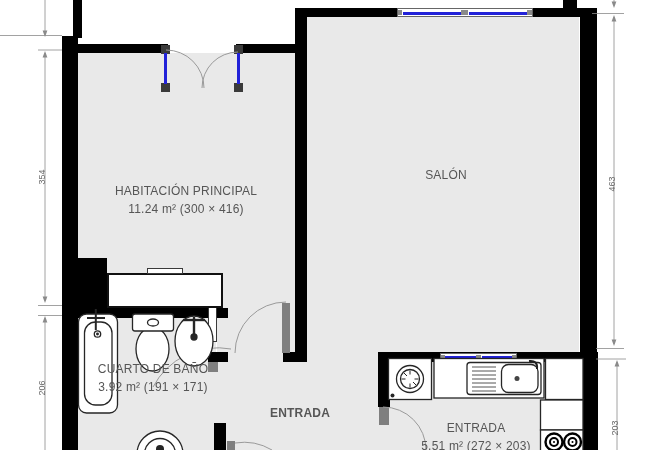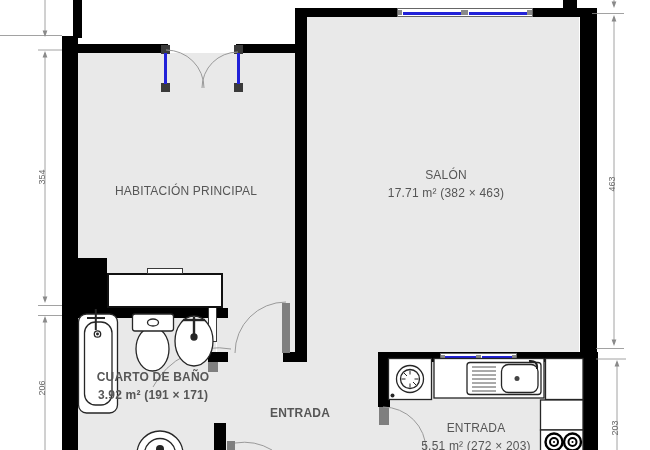--- a/index.html
+++ b/index.html
@@ -192,26 +192,26 @@
       <polygon points="614,346 611.6,339.5 616.4,339.5" stroke="none"></polygon>
       <path d="M596 348.5 H624" fill="none"></path>
       <path d="M596 359 H626" fill="none"></path>
       <path d="M617 362 V450" fill="none"></path>
       <polygon points="617,360 614.6,366.5 619.4,366.5" stroke="none"></polygon>
     </g>
   </svg>
 
   <div class="room-label" style="left:186px;top:158px;margin-top:24px;">
     <div>HABITACIÓN PRINCIPAL</div>
+    <div>11.24 m² (300 × 416)</div>
   </div>
   <div class="room-label" style="left:440px;top:166px;margin-left:6px;">
     <div>SALÓN</div>
-    <div>17.71 m² (382 × 463)</div>
-  </div>
-  <div class="room-label" style="left:153px;top:368px;font-weight:bold;">
+  </div>
+  <div class="room-label" style="left:153px;top:360px;">
     <div>CUARTO DE BAÑO</div>
     <div>3.92 m² (191 × 171)</div>
   </div>
   <div class="room-label" style="left:300px;top:404px;font-weight:bold;">
     <div>ENTRADA</div>
   </div>
   <div class="room-label" style="left:476px;top:419px;">
     <div>ENTRADA</div>
     <div>5.51 m² (272 × 203)</div>
   </div>

